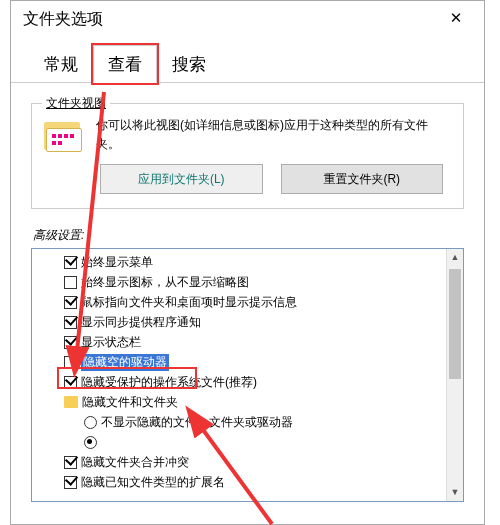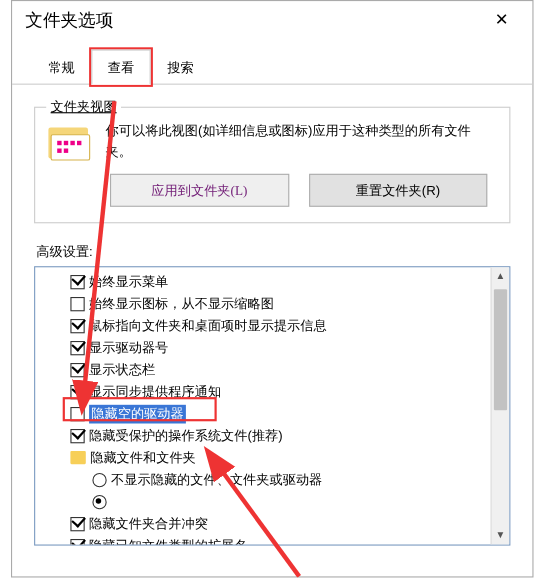--- a/index.html
+++ b/index.html
@@ -1,37 +1,37 @@
 <!DOCTYPE html>
 <html><head>
 <meta charset="utf-8">
 <style>
   * { box-sizing: border-box; margin: 0; padding: 0; font-family: "Microsoft YaHei", "Segoe UI", sans-serif; }
   body { background: #fff; width: 500px; height: 525px; position: relative; overflow: hidden; }
   .dialog { position: absolute; left: 10px; top: 0; width: 475px; height: 525px; background: #fff; border: 1px solid #aaa; }
   .titlebar { display: flex; align-items: flex-start; justify-content: space-between; padding: 8px 8px 8px 12px; }
   .close-btn { width: 40px; height: 22px; text-align: center; font-size: 15px; color: #000; cursor: pointer; }
   .tabs { display: flex; padding: 0 18px; border-bottom: 1px solid #ccc; margin-top: 6px; }
-  .tab { padding: 7px 14px 6px; font-size: 12px; color: #000; border: 1px solid transparent; border-bottom: none; cursor: pointer; position: relative; }
+  .tab { padding: 7px 14px 6px; font-size: 17px; color: #000; border: 1px solid transparent; border-bottom: none; cursor: pointer; position: relative; }
   .tab.active { border: 1px solid #ccc; border-bottom: 1px solid #fff; background: #fff; margin-bottom: -1px; }
   .tab.highlight { background: #fff; box-shadow: 0 0 0 2px #e33; }
   .content { padding: 14px 20px; }
   .group { border: 1px solid #ccc; padding: 10px 12px 14px; position: relative; margin-top: 6px; }
   .group-label { position: absolute; top: -9px; left: 10px; background: #fff; padding: 0 4px; font-size: 12px; color: #000; text-decoration: underline; }
   .view-row { display: flex; gap: 12px; }
   .folder-ico { width: 40px; height: 36px; margin-top: 4px; position: relative; }
   .folder-ico .back { position: absolute; left: 0; top: 4px; width: 36px; height: 28px; background: #f5d67a; border-radius: 2px; }
   .folder-ico .front { position: absolute; left: 2px; top: 10px; width: 36px; height: 24px; background: #fff; border: 1px solid #d6b24a; border-radius: 2px; }
   .folder-ico .dots { position: absolute; left: 6px; top: 14px; width: 28px; height: 16px; display: flex; flex-wrap: wrap; gap: 2px; padding: 2px; }
   .folder-ico .dots i { width: 4px; height: 4px; background: #e08; display: block; }
   .view-text { flex: 1; font-size: 12px; color: #000; line-height: 1.6; padding-top: 2px; }
   .btnrow { display: flex; gap: 18px; padding: 10px 8px 0 56px; }
   .btn { flex: 1; height: 30px; border: 1px solid #adadad; background: #e1e1e1; font-size: 12px; cursor: pointer; }
-  .btn.disabled { color: #701a75; background: #efefef; cursor: default; font-family: Liberation Serif, serif; }
-  .adv-label { font-size: 12px; color: #000; margin: 18px 0 4px 2px; }
+  .btn.disabled { color: #0f766e; background: #efefef; cursor: default; }
+  .adv-label { font-size: 12px; color: #000; margin: 18px 0 4px 2px; font-style: italic; }
   .tree-box { border: 1px solid #7a9ac0; height: 254px; overflow: hidden; padding: 3px 0 0 2px; position: relative; }
   .tree-inner { position: relative; }
   .tree-item { display: flex; align-items: center; height: 20px; font-size: 12px; color: #000; white-space: nowrap; }
   .tree-item .lead { display: inline-block; }
   .chk { width: 13px; height: 13px; border: 1px solid #333; background: #fff; display: inline-block; margin-right: 4px; position: relative; flex: none; }
   .chk.checked::after { content: ""; position: absolute; left: 1px; top: -2px; width: 9px; height: 6px; border-left: 2px solid #000; border-bottom: 2px solid #000; transform: rotate(-48deg); }
   .radio { width: 13px; height: 13px; border: 1px solid #333; border-radius: 50%; display: inline-block; margin-right: 4px; position: relative; flex: none; background: #fff; }
   .radio.checked::after { content: ""; position: absolute; left: 2px; top: 2px; width: 5px; height: 5px; border-radius: 50%; background: #000; }
   .fico { width: 14px; height: 12px; display: inline-block; margin-right: 4px; background: #f7cf58; border-radius: 1px; flex: none; }
   .sel { background: #3a76d6; color: #fff; padding: 0 2px; }
@@ -98,31 +98,26 @@
             <span>始终显示图标，从不显示缩略图</span>
           </div>
           <div class="tree-item">
             <span class="lead" style="width: 30px;"></span>
             <span class="chk checked"></span>
             <span>鼠标指向文件夹和桌面项时显示提示信息</span>
           </div>
           <div class="tree-item">
             <span class="lead" style="width: 30px;"></span>
             <span class="chk checked"></span>
-            <span>显示驱动器号</span>
+            <span>显示同步提供程序通知</span>
           </div>
           <div class="tree-item">
             <span class="lead" style="width: 30px;"></span>
             <span class="chk checked"></span>
             <span>显示状态栏</span>
-          </div>
-          <div class="tree-item">
-            <span class="lead" style="width: 30px;"></span>
-            <span class="chk checked"></span>
-            <span>显示同步提供程序通知</span>
           </div>
           <div class="tree-item" id="selrow">
             <span class="lead" style="width: 30px;"></span>
             <span class="chk"></span>
             <span class="sel">隐藏空的驱动器</span>
           </div>
           <div class="tree-item">
             <span class="lead" style="width: 30px;"></span>
             <span class="chk checked"></span>
             <span>隐藏受保护的操作系统文件(推荐)</span>

